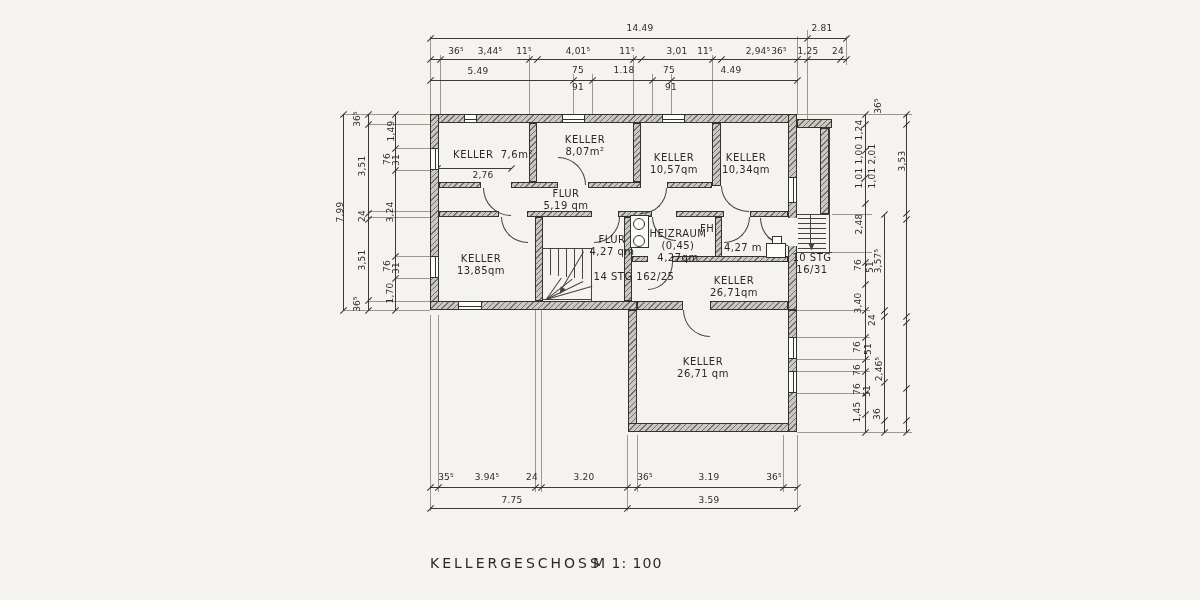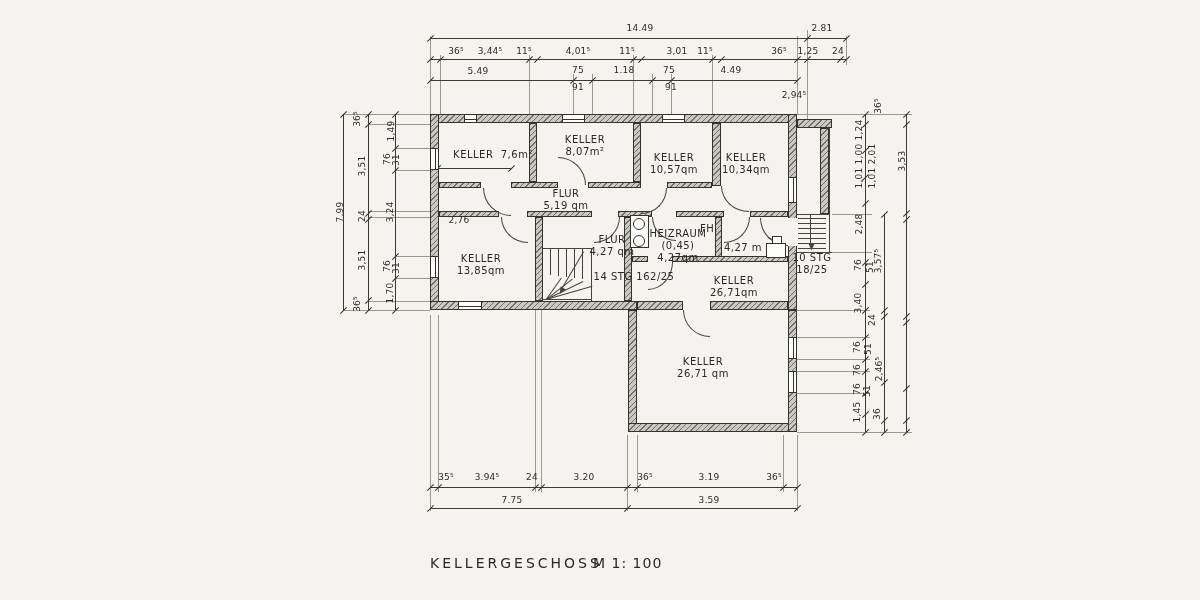--- a/index.html
+++ b/index.html
@@ -255,21 +255,21 @@
       <div class="boxm" style="left: 772px; top: 236px; width: 10px; height: 8px;"></div>
       <div class="dim" style="left: 592px; top: 28px; margin-left: 48px;">14.49</div>
       <div class="dim" style="left: 822px; top: 28px;">2.81</div>
       <div class="dim" style="left: 456px; top: 51px;">36⁵</div>
       <div class="dim" style="left: 490px; top: 51px;">3,44⁵</div>
       <div class="dim" style="left: 524px; top: 51px;">11⁵</div>
       <div class="dim" style="left: 578px; top: 51px;">4,01⁵</div>
       <div class="dim" style="left: 627px; top: 51px;">11⁵</div>
       <div class="dim" style="left: 677px; top: 51px;">3,01</div>
       <div class="dim" style="left: 705px; top: 51px;">11⁵</div>
-      <div class="dim" style="left: 794px; top: 51px; margin-top: 44px;">2,94⁵</div>
+      <div class="dim" style="left: 758px; top: 51px;">2,94⁵</div>
       <div class="dim" style="left: 779px; top: 51px;">36⁵</div>
       <div class="dim" style="left: 808px; top: 51px;">1,25</div>
       <div class="dim" style="left: 838px; top: 51px;">24</div>
       <div class="dim" style="left: 478px; top: 71px;">5.49</div>
       <div class="dim" style="left: 578px; top: 70px;">75</div>
       <div class="dim" style="left: 578px; top: 87px;">91</div>
       <div class="dim" style="left: 624px; top: 70px;">1.18</div>
       <div class="dim" style="left: 669px; top: 70px;">75</div>
       <div class="dim" style="left: 671px; top: 87px;">91</div>
       <div class="dim" style="left: 731px; top: 70px;">4.49</div>
@@ -309,31 +309,31 @@
       <div class="dim rot" style="left: 877px; top: 414px;">36</div>
       <div class="dim" style="left: 446px; top: 477px;">35⁵</div>
       <div class="dim" style="left: 487px; top: 477px;">3.94⁵</div>
       <div class="dim" style="left: 532px; top: 477px;">24</div>
       <div class="dim" style="left: 584px; top: 477px;">3.20</div>
       <div class="dim" style="left: 645px; top: 477px;">36⁵</div>
       <div class="dim" style="left: 709px; top: 477px;">3.19</div>
       <div class="dim" style="left: 774px; top: 477px;">36⁵</div>
       <div class="dim" style="left: 512px; top: 500px;">7.75</div>
       <div class="dim" style="left: 709px; top: 500px;">3.59</div>
-      <div class="dim" style="left: 459px; top: 175px; margin-top: 45px;">2,76</div>
+      <div class="dim" style="left: 483px; top: 175px;">2,76</div>
       <div class="room" style="left: 493px; top: 155px;"><div>KELLER  7,6m²</div></div>
       <div class="room" style="left: 585px; top: 146px;"><div>KELLER</div><div>8,07m²</div></div>
       <div class="room" style="left: 674px; top: 164px;"><div>KELLER</div><div>10,57qm</div></div>
       <div class="room" style="left: 746px; top: 164px;"><div>KELLER</div><div>10,34qm</div></div>
       <div class="room" style="left: 566px; top: 200px;"><div>FLUR</div><div>5,19 qm</div></div>
       <div class="room" style="left: 481px; top: 265px;"><div>KELLER</div><div>13,85qm</div></div>
       <div class="room" style="left: 612px; top: 246px;"><div>FLUR</div><div>4,27 qm</div></div>
       <div class="room" style="left: 678px; top: 246px;"><div>HEIZRAUM</div><div>(0,45)</div><div>4,27qm</div></div>
       <div class="room" style="left: 709px; top: 229px;"><div>FH.</div></div>
       <div class="room" style="left: 743px; top: 248px;"><div>4,27 m</div></div>
       <div class="room" style="left: 734px; top: 287px;"><div>KELLER</div><div>26,71qm</div></div>
       <div class="room" style="left: 703px; top: 368px;"><div>KELLER</div><div>26,71 qm</div></div>
-      <div class="room" style="left: 812px; top: 264px;"><div>10 STG</div><div>18/25</div></div>
+      <div class="room" style="left: 812px; top: 264px;"><div>10 STG</div><div>16/31</div></div>
       <div class="room" style="left: 634px; top: 277px;"><div>14 STG 162/25</div></div>
     </div>
   <div class="title-text">KELLERGESCHOSS</div>
   <div class="scale-text">M 1: 100</div>
 </div>
 
 </body></html>

